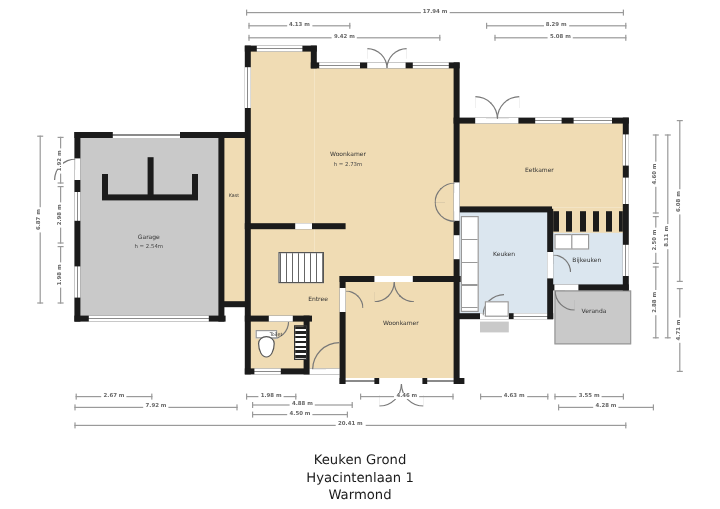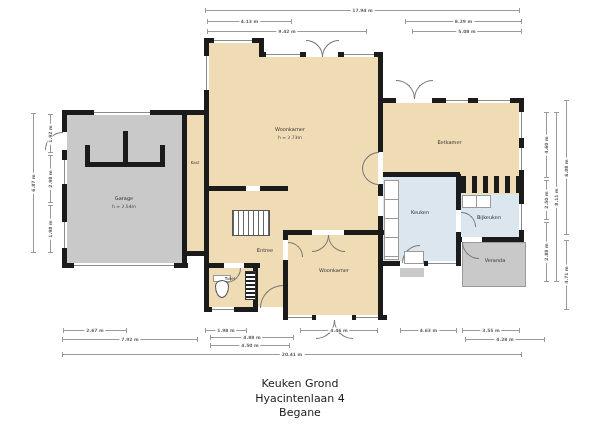--- a/index.html
+++ b/index.html
@@ -303,17 +303,17 @@
       <b class="lab">6.08 m</b>
     </div>
   <div class="dimv" style="left:566px;top:240px;height:70px;">
     <i class="tickt"></i>
       <i class="tickb"></i>
       <b class="lab">4.71 m</b>
     </div>
 
   <div class="title">
     <div>Keuken Grond</div>
-    <div>Hyacintenlaan 4</div>
-    <div>Begane</div>
+    <div>Hyacintenlaan 1</div>
+    <div>Warmond</div>
   </div>
 
 </div>
 
 </body></html>

